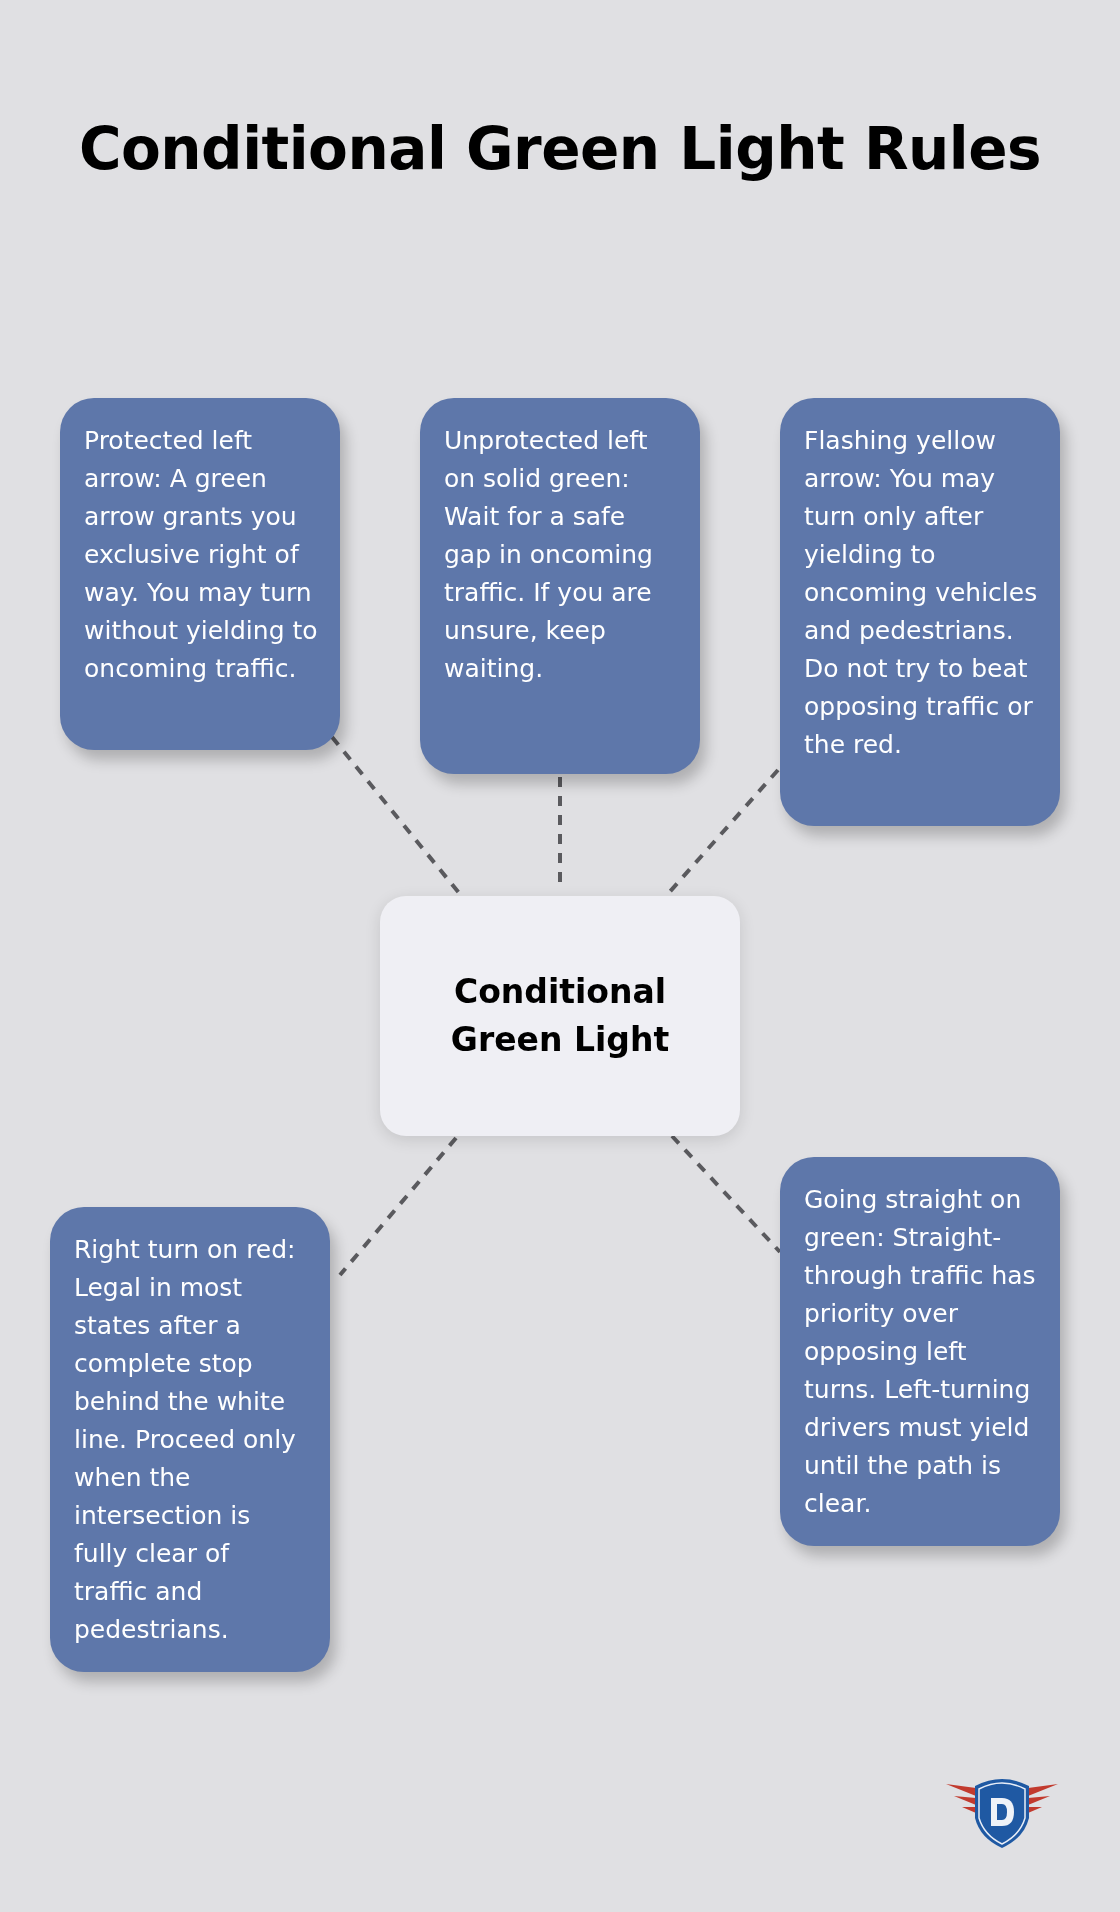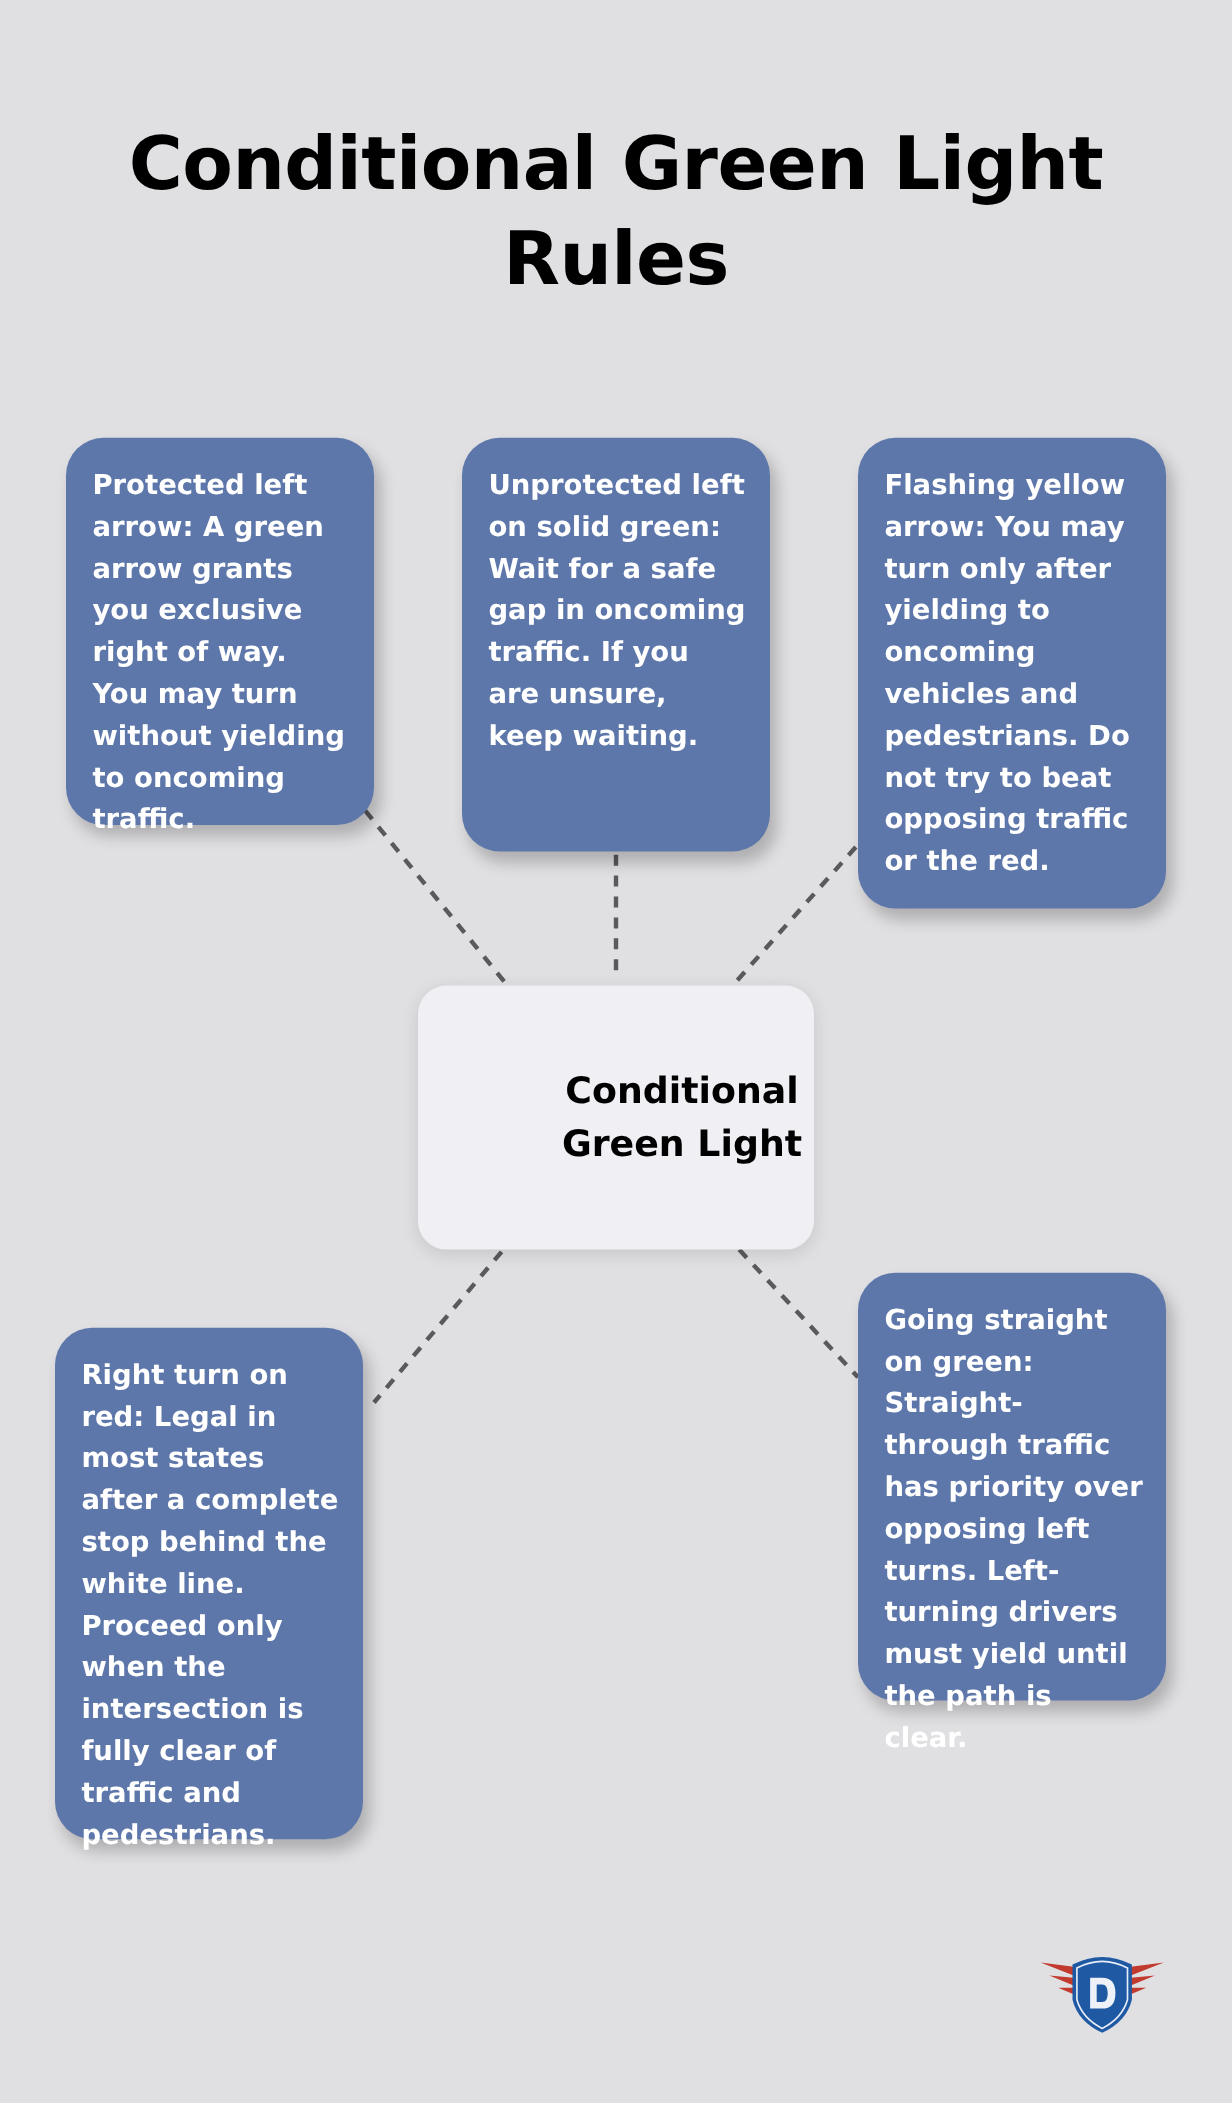--- a/index.html
+++ b/index.html
@@ -8,46 +8,45 @@
     background: #e0e0e3;
     position: relative;
     overflow: hidden;
     font-family: "Liberation Sans", "DejaVu Sans", sans-serif;
   }
   .title {
     position: absolute; left: 40px; top: 106px; width: 1040px;
     text-align: center;
     font-family: "DejaVu Sans", sans-serif;
     font-weight: bold;
-    font-size: 67px;
+    font-size: 58px;
     line-height: 86px;
     color: #000;
     letter-spacing: -0.5px;
   }
   .connectors { position: absolute; left: 0; top: 0; width: 1120px; height: 1912px; pointer-events: none; }
   .card {
     position: absolute;
     width: 280px;
     background: #5e77aa;
     border-radius: 34px;
     box-shadow: 6px 10px 14px rgba(0,0,0,0.22);
     box-sizing: border-box;
     padding: 24px 20px 20px 24px;
     color: #ffffff;
     font-family: "DejaVu Sans", sans-serif;
     font-size: 25px;
     line-height: 38px;
-    font-weight: bold;
   }
   .center {
     position: absolute; left: 380px; top: 896px; width: 360px; height: 240px;
     background: #efeff4;
     border-radius: 26px;
     box-shadow: 0 4px 16px rgba(0,0,0,0.12);
-    display: flex; align-items: center; justify-content: flex-end;
+    display: flex; align-items: center; justify-content: center;
     text-align: center;
     font-family: "DejaVu Sans", sans-serif;
     font-weight: bold;
     font-size: 33px;
     line-height: 48px;
     color: #000;
   }
   .center span { width: 240px; }
   .logo { position: absolute; left: 944px; top: 1774px; width: 116px; height: 78px; }
 </style>

